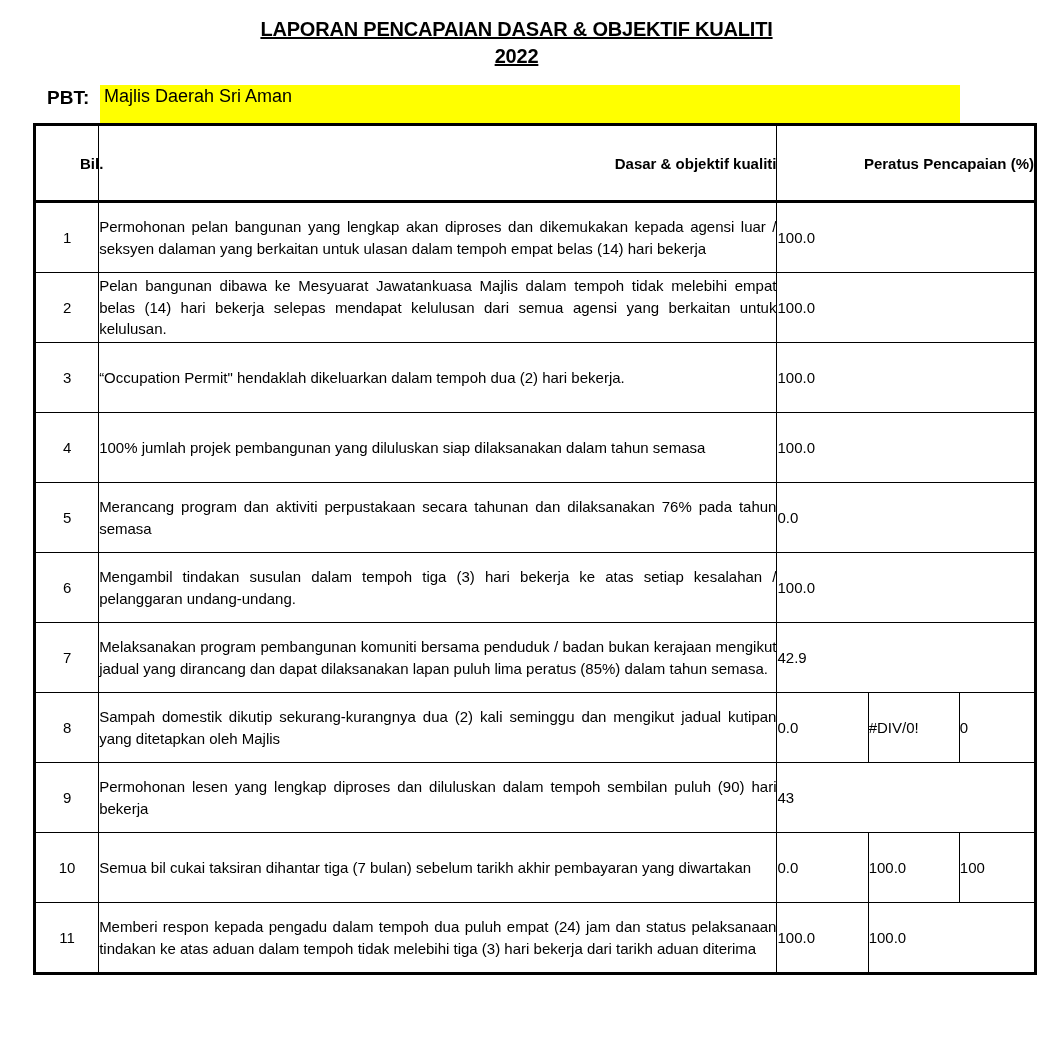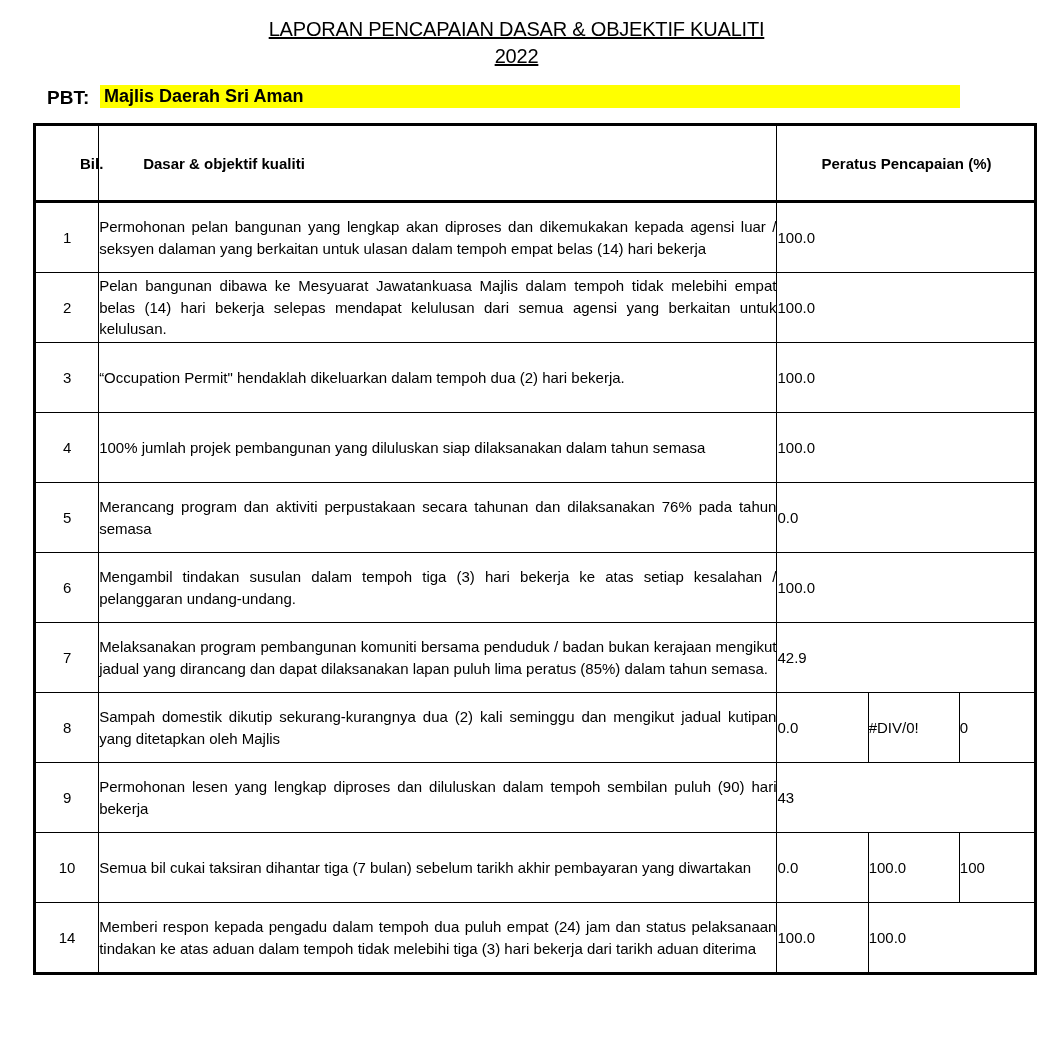--- a/index.html
+++ b/index.html
@@ -1,29 +1,29 @@
 <!DOCTYPE html>
 <html><head>
 <meta charset="utf-8">
 <style>
   html, body { margin: 0; padding: 0; background: #ffffff; }
   body { width: 1057px; height: 1051px; position: relative; overflow: hidden;
          font-family: "Liberation Sans", sans-serif; color: #000; }
   .title { position: absolute; left: 0; width: 1033px; text-align: center;
-           font-weight: normal; font-size: 20px; text-decoration: underline; letter-spacing: -0.2px; }
+           font-weight: bold; font-size: 20px; text-decoration: underline; letter-spacing: -0.2px; }
   .title.l1 { top: 18px; }
   .title.l2 { top: 45px; text-align: center; }
   .pbt-label { position: absolute; left: 47px; top: 87px; font-weight: bold; font-size: 19px; }
-  .pbt-value { position: absolute; left: 100px; top: 85px; width: 860px; height: 23px;
-               background: #ffff00; font-weight: bold; font-size: 18px; line-height: 23px;
+  .pbt-value { position: absolute; left: 100px; top: 85px; width: 860px; height: 38px;
+               background: #ffff00; font-weight: normal; font-size: 18px; line-height: 23px;
                padding-left: 4px; box-sizing: border-box; }
   table.report { position: absolute; left: 33px; top: 123px; width: 1004px;
                  border-collapse: collapse; border: 3px solid #000; table-layout: fixed; }
   table.report td, table.report th { border: 1.5px solid #000; font-size: 15px; padding: 0; }
-  table.report th { font-weight: bold; height: 74px; text-align: left; border-bottom: 3px solid #000; padding-left: 44px; }
+  table.report th { font-weight: bold; height: 74px; text-align: right; border-bottom: 3px solid #000; padding-left: 44px; }
   th.col-bil { width: 64px; }
   th.col-desc { width: 675px; border-right: 3px solid #000; }
   th.col-pct { }
   td.bil { text-align: center; }
   td.desc { text-align: justify; text-align-last: left; padding: 2px 2px 2px 3px; line-height: 21.5px;
             border-right: 1.5px solid #000; margin-left: 26px; }
   td.pct { text-align: left; }
   tr.row td { height: 69px; }
 </style>
 </head>
@@ -98,19 +98,19 @@
         <td class="pct" colspan="3">43</td>
       </tr>
       <tr class="row">
         <td class="bil">10</td>
         <td class="desc">Semua bil cukai taksiran dihantar tiga (7 bulan) sebelum tarikh akhir pembayaran yang diwartakan</td>
         <td class="pct" colspan="1">0.0</td>
         <td class="pct" colspan="1">100.0</td>
         <td class="pct" colspan="1">100</td>
       </tr>
       <tr class="row">
-        <td class="bil">14</td>
+        <td class="bil">11</td>
         <td class="desc">Memberi respon kepada pengadu dalam tempoh dua puluh empat (24) jam dan status pelaksanaan tindakan ke atas aduan dalam tempoh tidak melebihi tiga (3) hari bekerja dari tarikh aduan diterima</td>
         <td class="pct" colspan="1">100.0</td>
         <td class="pct" colspan="2">100.0</td>
       </tr>
     </tbody>
 </table>
 
 </body></html>

